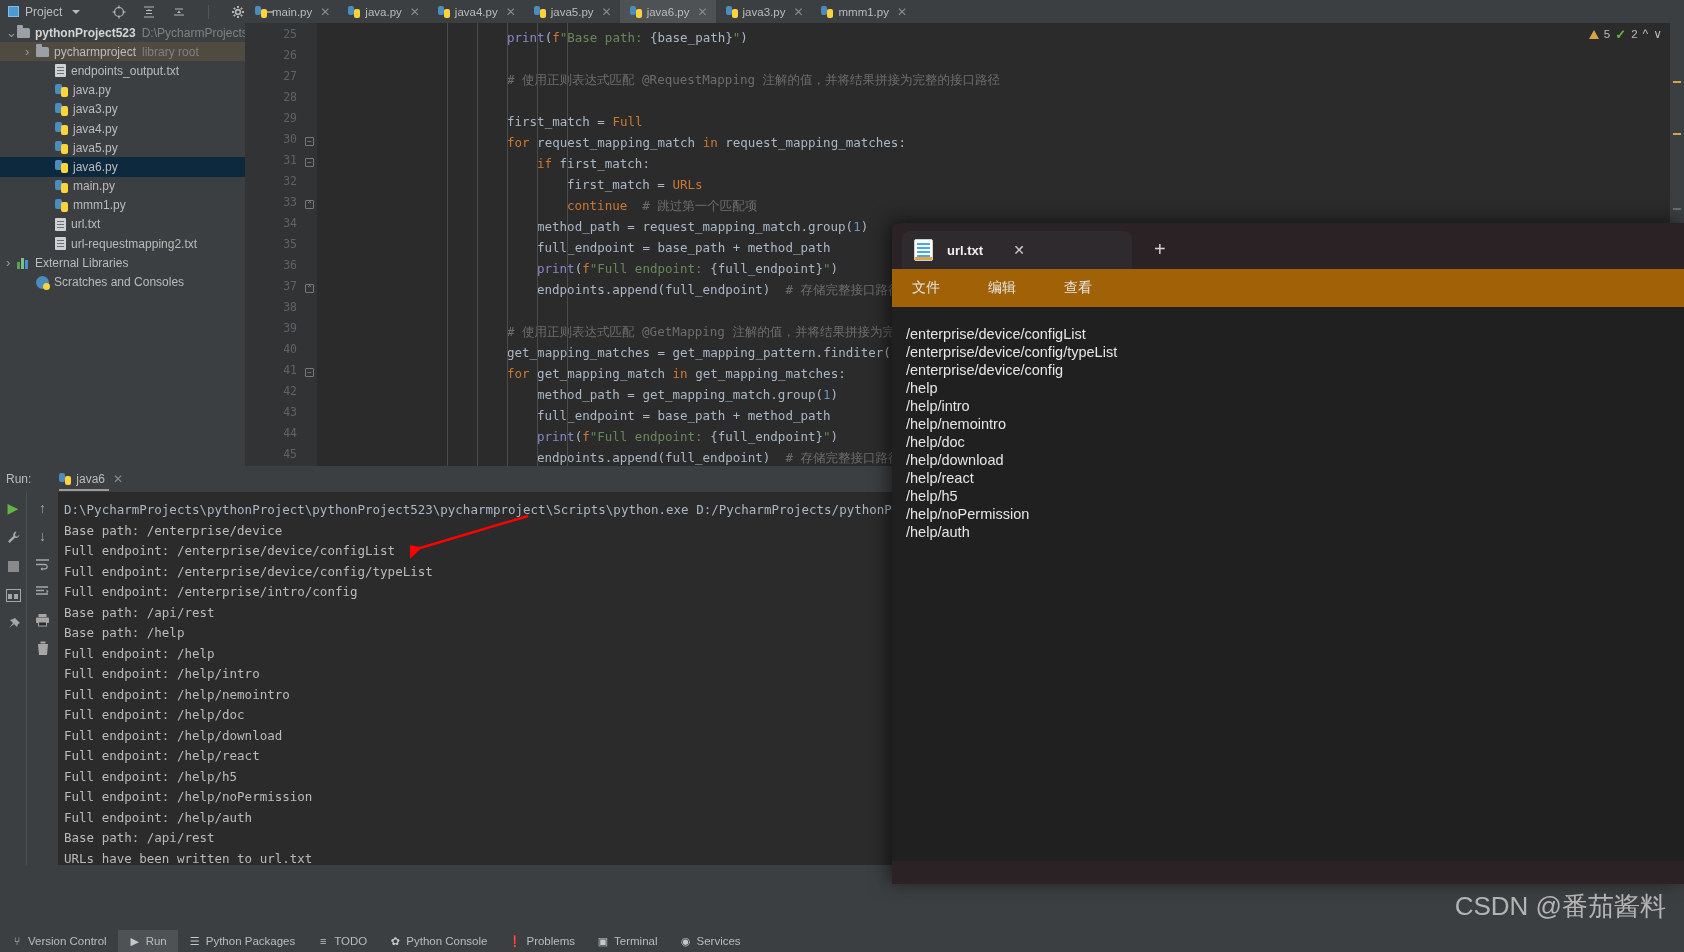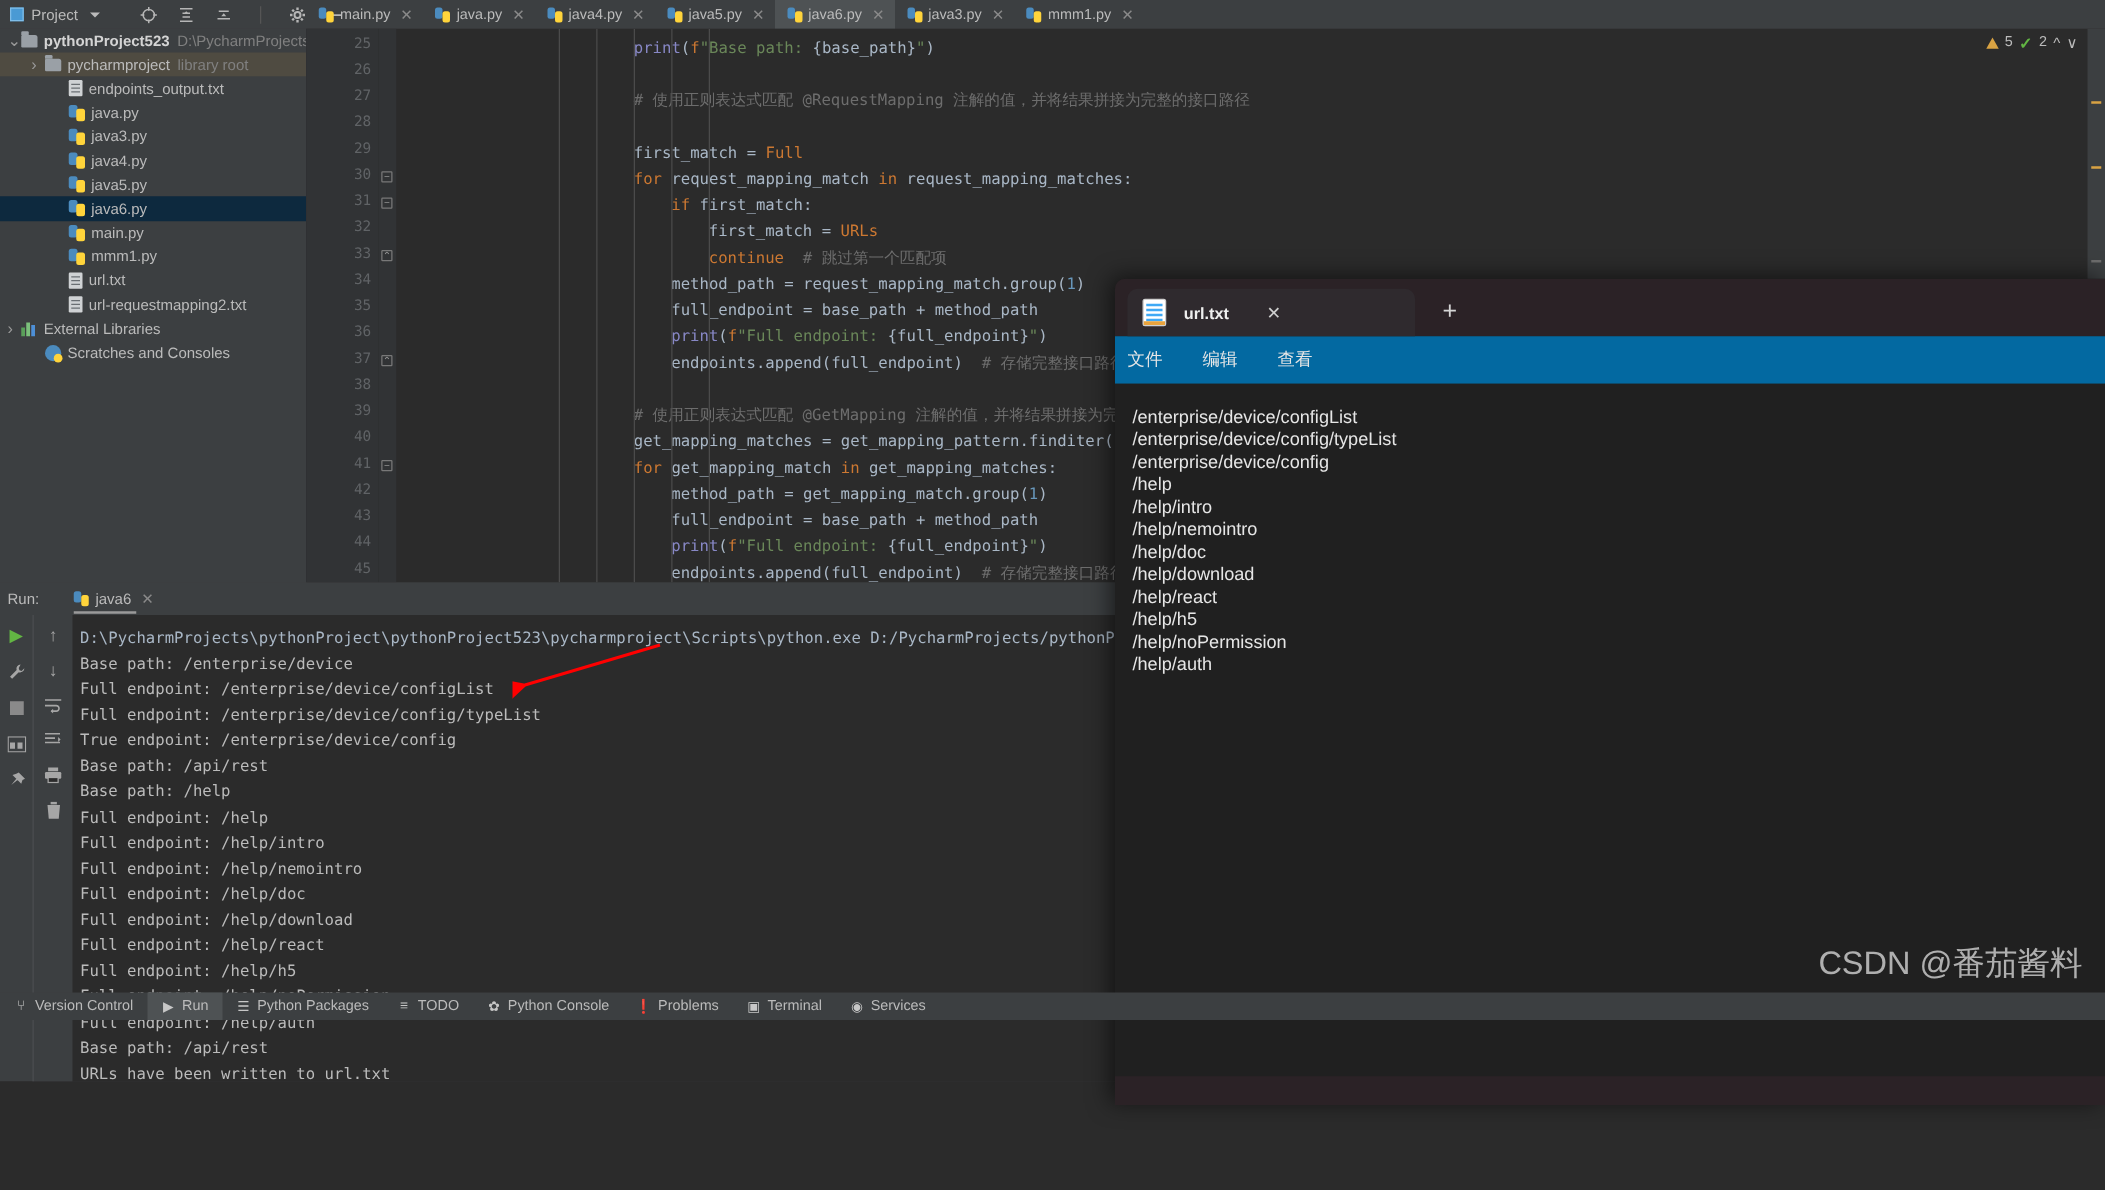--- a/index.html
+++ b/index.html
@@ -2,21 +2,21 @@
 <html><head>
 <meta charset="utf-8">
 <style>
   * { box-sizing: border-box; margin: 0; padding: 0; }
   html, body {
     width: 1684px; height: 952px;
     background: #2b2b2b;
     font-family: "Liberation Sans", sans-serif;
     overflow: hidden;
   }
-  #root { position: relative; width: 1684px; height: 816px; background: #3c3f41; }
+  #root { position: relative; width: 1684px; height: 952px; background: #3c3f41; }
 
   
   .topbar {
     position: absolute; top: 0; left: 0; width: 1684px; height: 23px;
     background: #3c3f41; display: flex; align-items: center;
   }
   .proj-btn { display: flex; align-items: center; gap: 6px; padding: 0 6px 0 8px; height: 23px; }
   .proj-sq { width: 11px; height: 11px; background: #4a9ad4; border: 1px solid #7fbde8; }
   .proj-label { color: #bbbbbb; font-size: 12px; }
   .caret-dn { width: 0; height: 0; border-left: 4px solid transparent; border-right: 4px solid transparent; border-top: 4px solid #bbbbbb; margin-left: 4px; }
@@ -132,21 +132,21 @@
   .np-titlebar { height: 46px; background: #2b2226; display: flex; align-items: flex-end; padding-left: 10px; }
   .np-tab { display: flex; align-items: center; height: 38px; background: #2f2a2e; border-radius: 8px 8px 0 0;
     padding: 0 10px 0 12px; gap: 30px; min-width: 230px; }
   .np-tab-left { display:flex; align-items:center; gap: 14px; }
   .np-doc-ico { width: 19px; height: 22px; background: #ffffff; border-radius: 2px; position: relative; border: 1px solid #cfcfcf; }
   .np-doc-ico:before { content:""; position:absolute; left:2px; top:3px; width:13px; height:1.5px; background:#3fa9f5; box-shadow:0 4px 0 #3fa9f5, 0 8px 0 #3fa9f5, 0 12px 0 #3fa9f5; }
   .np-doc-ico:after { content:""; position:absolute; left:0; right:0; bottom:0; height:3px; background:#e8a33d; }
   .np-tab-title { color: #efefef; font-size: 13px; font-weight: bold; }
   .np-tab-close { color: #cfcfcf; font-size: 14px; }
   .np-plus { color: #d5d5d5; font-size: 20px; margin-left: 22px; margin-bottom: 8px; }
-  .np-menubar { height: 38px; background: #0369a1; display: flex; align-items: center; padding-left: 10px; gap: 32px; }
+  .np-menubar { height: 38px; background: #a16207; display: flex; align-items: center; padding-left: 20px; gap: 48px; }
   .np-menu { color: #e6e6e6; font-size: 14px; }
   .np-body { background: #202020; height: 554px; padding: 18px 0 0 14px; color: #e6e6e6; font-size: 14.5px; }
   .np-line { height: 18px; line-height: 18px; white-space: pre; }
   .np-statusbar { position:absolute; left:0; bottom:0; width: 792px; height: 23px; background: #2b2226; }
 
   
   .watermark { position: absolute; right: 18px; bottom: 28px; color: #c8c8c8; font-size: 26px; opacity: 0.85; }
 </style>
 </head>
 <body>
@@ -447,21 +447,21 @@
             <rect x="4.5" y="0.5" width="5" height="2" fill="#a6a6a6"></rect>
           </svg>
       </div>
     </div>
 
     <div class="console" id="console">
         <div class="cline cmd">D:\PycharmProjects\pythonProject\pythonProject523\pycharmproject\Scripts\python.exe D:/PycharmProjects/pythonP</div>
         <div class="cline">Base path: /enterprise/device</div>
         <div class="cline">Full endpoint: /enterprise/device/configList</div>
         <div class="cline">Full endpoint: /enterprise/device/config/typeList</div>
-        <div class="cline">True endpoint: /enterprise/device/config</div>
+        <div class="cline">Full endpoint: /enterprise/intro/config</div>
         <div class="cline">Base path: /api/rest</div>
         <div class="cline">Base path: /help</div>
         <div class="cline">Full endpoint: /help</div>
         <div class="cline">Full endpoint: /help/intro</div>
         <div class="cline">Full endpoint: /help/nemointro</div>
         <div class="cline">Full endpoint: /help/doc</div>
         <div class="cline">Full endpoint: /help/download</div>
         <div class="cline">Full endpoint: /help/react</div>
         <div class="cline">Full endpoint: /help/h5</div>
         <div class="cline">Full endpoint: /help/noPermission</div>

